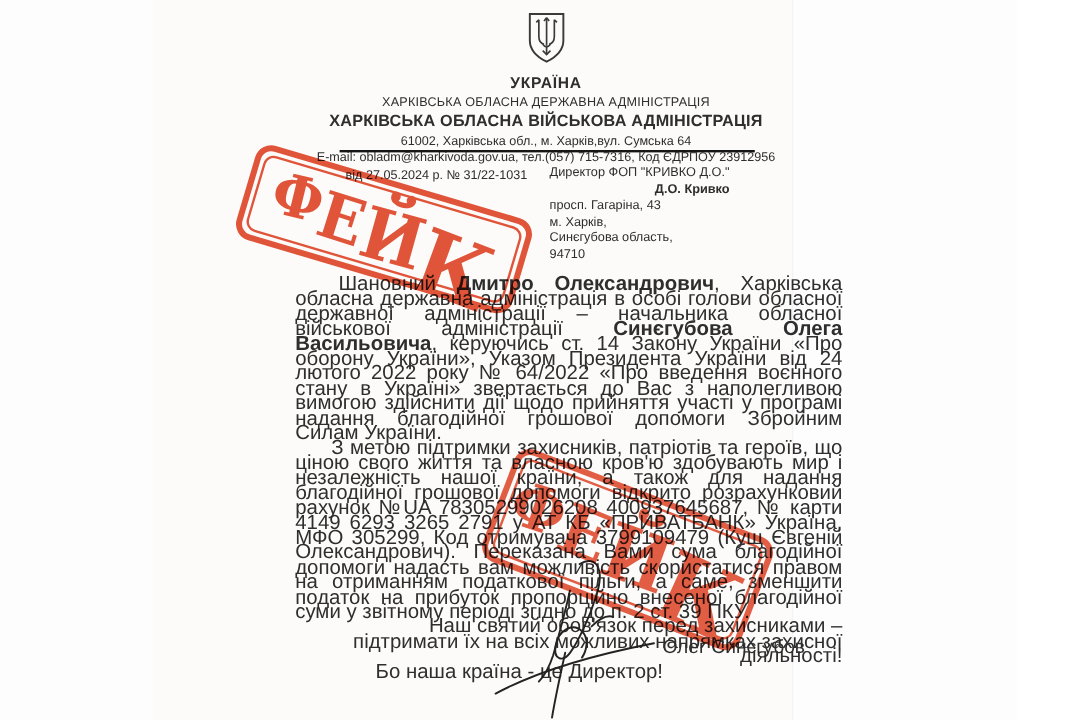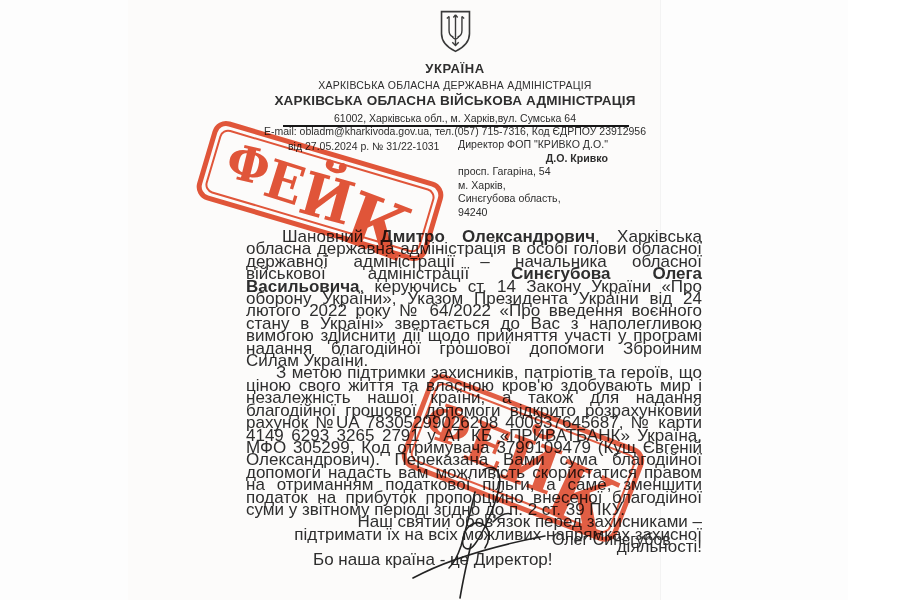--- a/index.html
+++ b/index.html
@@ -71,24 +71,24 @@
     <div class="addr">61002, Харківська обл., м. Харків,вул. Сумська 64</div>
     <div class="contacts">E-mail: obladm@kharkivoda.gov.ua, тел.(057) 715-7316,  Код ЄДРПОУ 23912956</div>
   </div>
   <div class="rule"></div>
 
   <div class="ref">від 27.05.2024 р.  № 31/22-1031</div>
 
   <div class="recipient">
     <div>Директор ФОП "КРИВКО Д.О."</div>
     <div class="b">Д.О. Кривко</div>
-    <div>просп. Гагаріна, 54</div>
+    <div>просп. Гагаріна, 43</div>
     <div>м. Харків,</div>
     <div>Синєгубова область,</div>
-    <div>94240</div>
+    <div>94710</div>
   </div>
 
   <div class="bodytext">
     <p class="p1"><span>Шановний </span><span style="font-weight: bold;">Дмитро Олександрович</span><span>, Харківська обласна державна адміністрація в особі голови обласної державної адміністрації – начальника обласної військової адміністрації </span><span style="font-weight: bold;">Синєгубова Олега Васильовича</span><span>, керуючись  ст. 14 Закону України «Про оборону України», Указом Президента України від 24 лютого 2022 року № 64/2022 «Про введення воєнного стану в Україні» звертається до Вас з наполегливою вимогою здійснити дії щодо прийняття участі у програмі надання благодійної грошової допомоги Збройним Силам України.</span></p>
     <p class="p2">З метою підтримки захисників, патріотів та героїв, що ціною свого життя та власною кров'ю здобувають мир і незалежність нашої країни, а також для надання благодійної грошової допомоги відкрито розрахунковий рахунок №UA 78305299026208 400937645687, № карти 4149 6293 3265 2791 у АТ КБ «ПРИВАТБАНК» Україна, МФО 305299, Код отримувача 3799109479 (Кущ Євгеній Олександрович). Переказана Вами сума благодійної допомоги надасть вам можливість скористатися правом на отриманням податкової пільги, а саме, зменшити податок на прибуток пропорційно внесеної благодійної суми у звітному періоді згідно до п. 2 ст. 39 ПКУ.</p>
     <div class="tail">
       <p class="p4">Наш святий обов'язок перед захисниками – підтримати їх на всіх можливих напрямках захисної діяльності!</p>
       <p class="p5">Бо наша країна - це Директор!</p>
     </div>
   </div>

